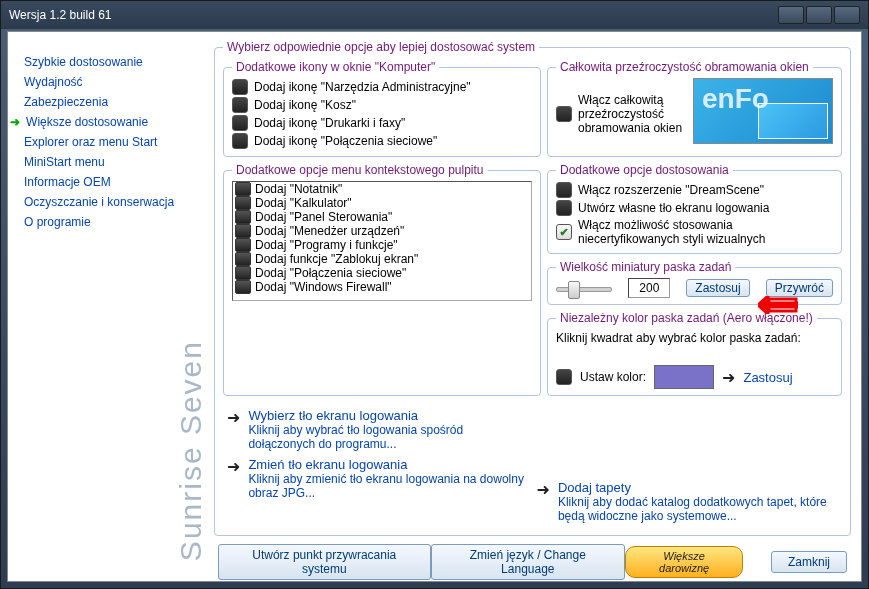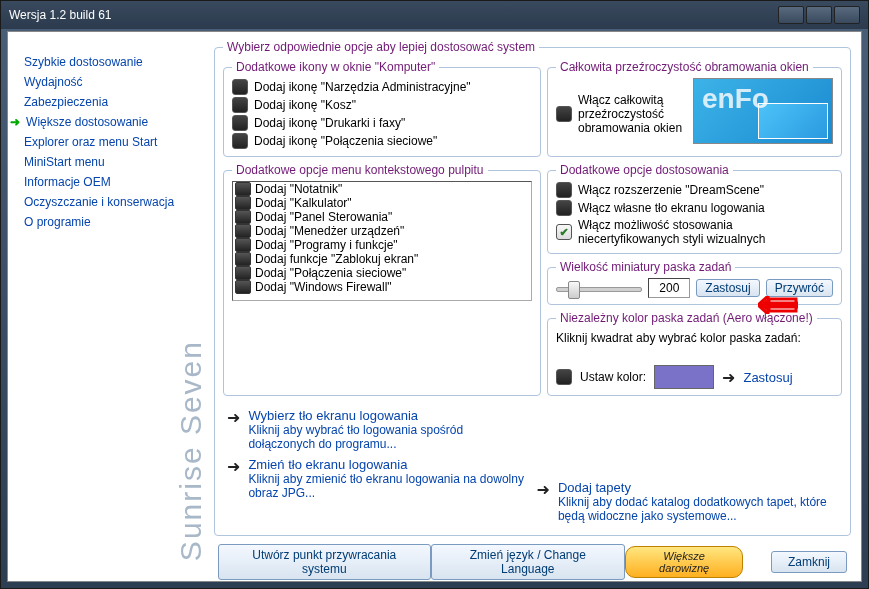--- a/index.html
+++ b/index.html
@@ -27,21 +27,21 @@
 .checkline { display: flex; align-items: center; gap: 6px; padding: 1px 0; font-size: 12px; }
 .checkbox { width: 16px; height: 16px; border: 1px solid #555; border-radius: 3px; background: linear-gradient(#f8f8f8,#ddd); display: inline-flex; align-items: center; justify-content: center; flex-shrink: 0; }
 .checkbox.dark { background: linear-gradient(#444,#222); }
 .checkbox.checked::after { content: "✔"; font-size: 11px; color: #2a7a2a; font-weight: bold; }
 .listbox { border: 1px inset #aaa; background: #fff; height: 120px; overflow: hidden; }
 .listrow { display: flex; align-items: center; gap: 4px; padding: 0 2px; font-size: 12px; }
 .listicon { width: 16px; height: 14px; background: linear-gradient(#555,#222); border: 1px solid #333; border-radius: 2px; flex-shrink: 0; }
 .preview { width: 140px; height: 66px; background: linear-gradient(135deg,#3cb3e8,#1a8ad0); border: 1px solid #888; float: right; margin-left: 6px; position: relative; overflow: hidden; }
 .preview::after { content: "enFo"; color: #fff; font-size: 28px; font-weight: bold; position: absolute; top: 4px; left: 8px; opacity: 0.8; }
 .preview .mini { position: absolute; bottom: 4px; right: 4px; width: 70px; height: 36px; background: linear-gradient(135deg,#4cc3f8,#2a9ae0); border: 1px solid #fff; }
-.slider-row { display: flex; align-items: center; gap: 6px; }
+.slider-row { display: flex; align-items: center; gap: 16px; }
 .slider { flex: 1; height: 20px; position: relative; }
 .slider::before { content: ""; position: absolute; top: 9px; left: 0; right: 0; height: 3px; background: #d0d0d0; border: 1px solid #999; border-radius: 2px; }
 .slider::after { content: ""; position: absolute; top: 3px; left: 12px; width: 10px; height: 16px; background: linear-gradient(#f8f8f8,#ccc); border: 1px solid #888; border-radius: 2px; }
 .numbox { width: 42px; height: 20px; border: 1px inset #999; text-align: center; font-size: 12px; line-height: 18px; }
 .btn { background: linear-gradient(#f4f8ff,#d8e4f0); border: 1px solid #7a9ac0; border-radius: 3px; color: #003c74; padding: 2px 10px; font-size: 12px; cursor: pointer; }
 .btn.small { padding: 1px 8px; }
 .link-block { display: flex; gap: 8px; margin: 6px 4px; }
 .arrow-right { color: #222; font-size: 16px; margin-top: 0; }
 .link-head { color: #0645ad; font-size: 13px; }
 .link-desc { color: #0645ad; font-size: 12px; }
@@ -163,21 +163,21 @@
 
           <div class="mid-right">
             <fieldset>
               <legend>Dodatkowe opcje dostosowania</legend>
               <div class="checkline">
                   <span class="checkbox dark"></span>
                   <span>Włącz rozszerzenie "DreamScene"</span>
                 </div>
               <div class="checkline">
                   <span class="checkbox dark"></span>
-                  <span>Włącz własne tło ekranu logowania</span>
+                  <span>Utwórz własne tło ekranu logowania</span>
                 </div>
               <div class="checkline">
                   <span class="checkbox checked"></span>
                   <span style="max-width:220px;">Włącz możliwość stosowania niecertyfikowanych styli wizualnych</span>
                 </div>
             </fieldset>
 
             <fieldset>
               <legend>Wielkość miniatury paska zadań</legend>
               <div class="slider-row">

